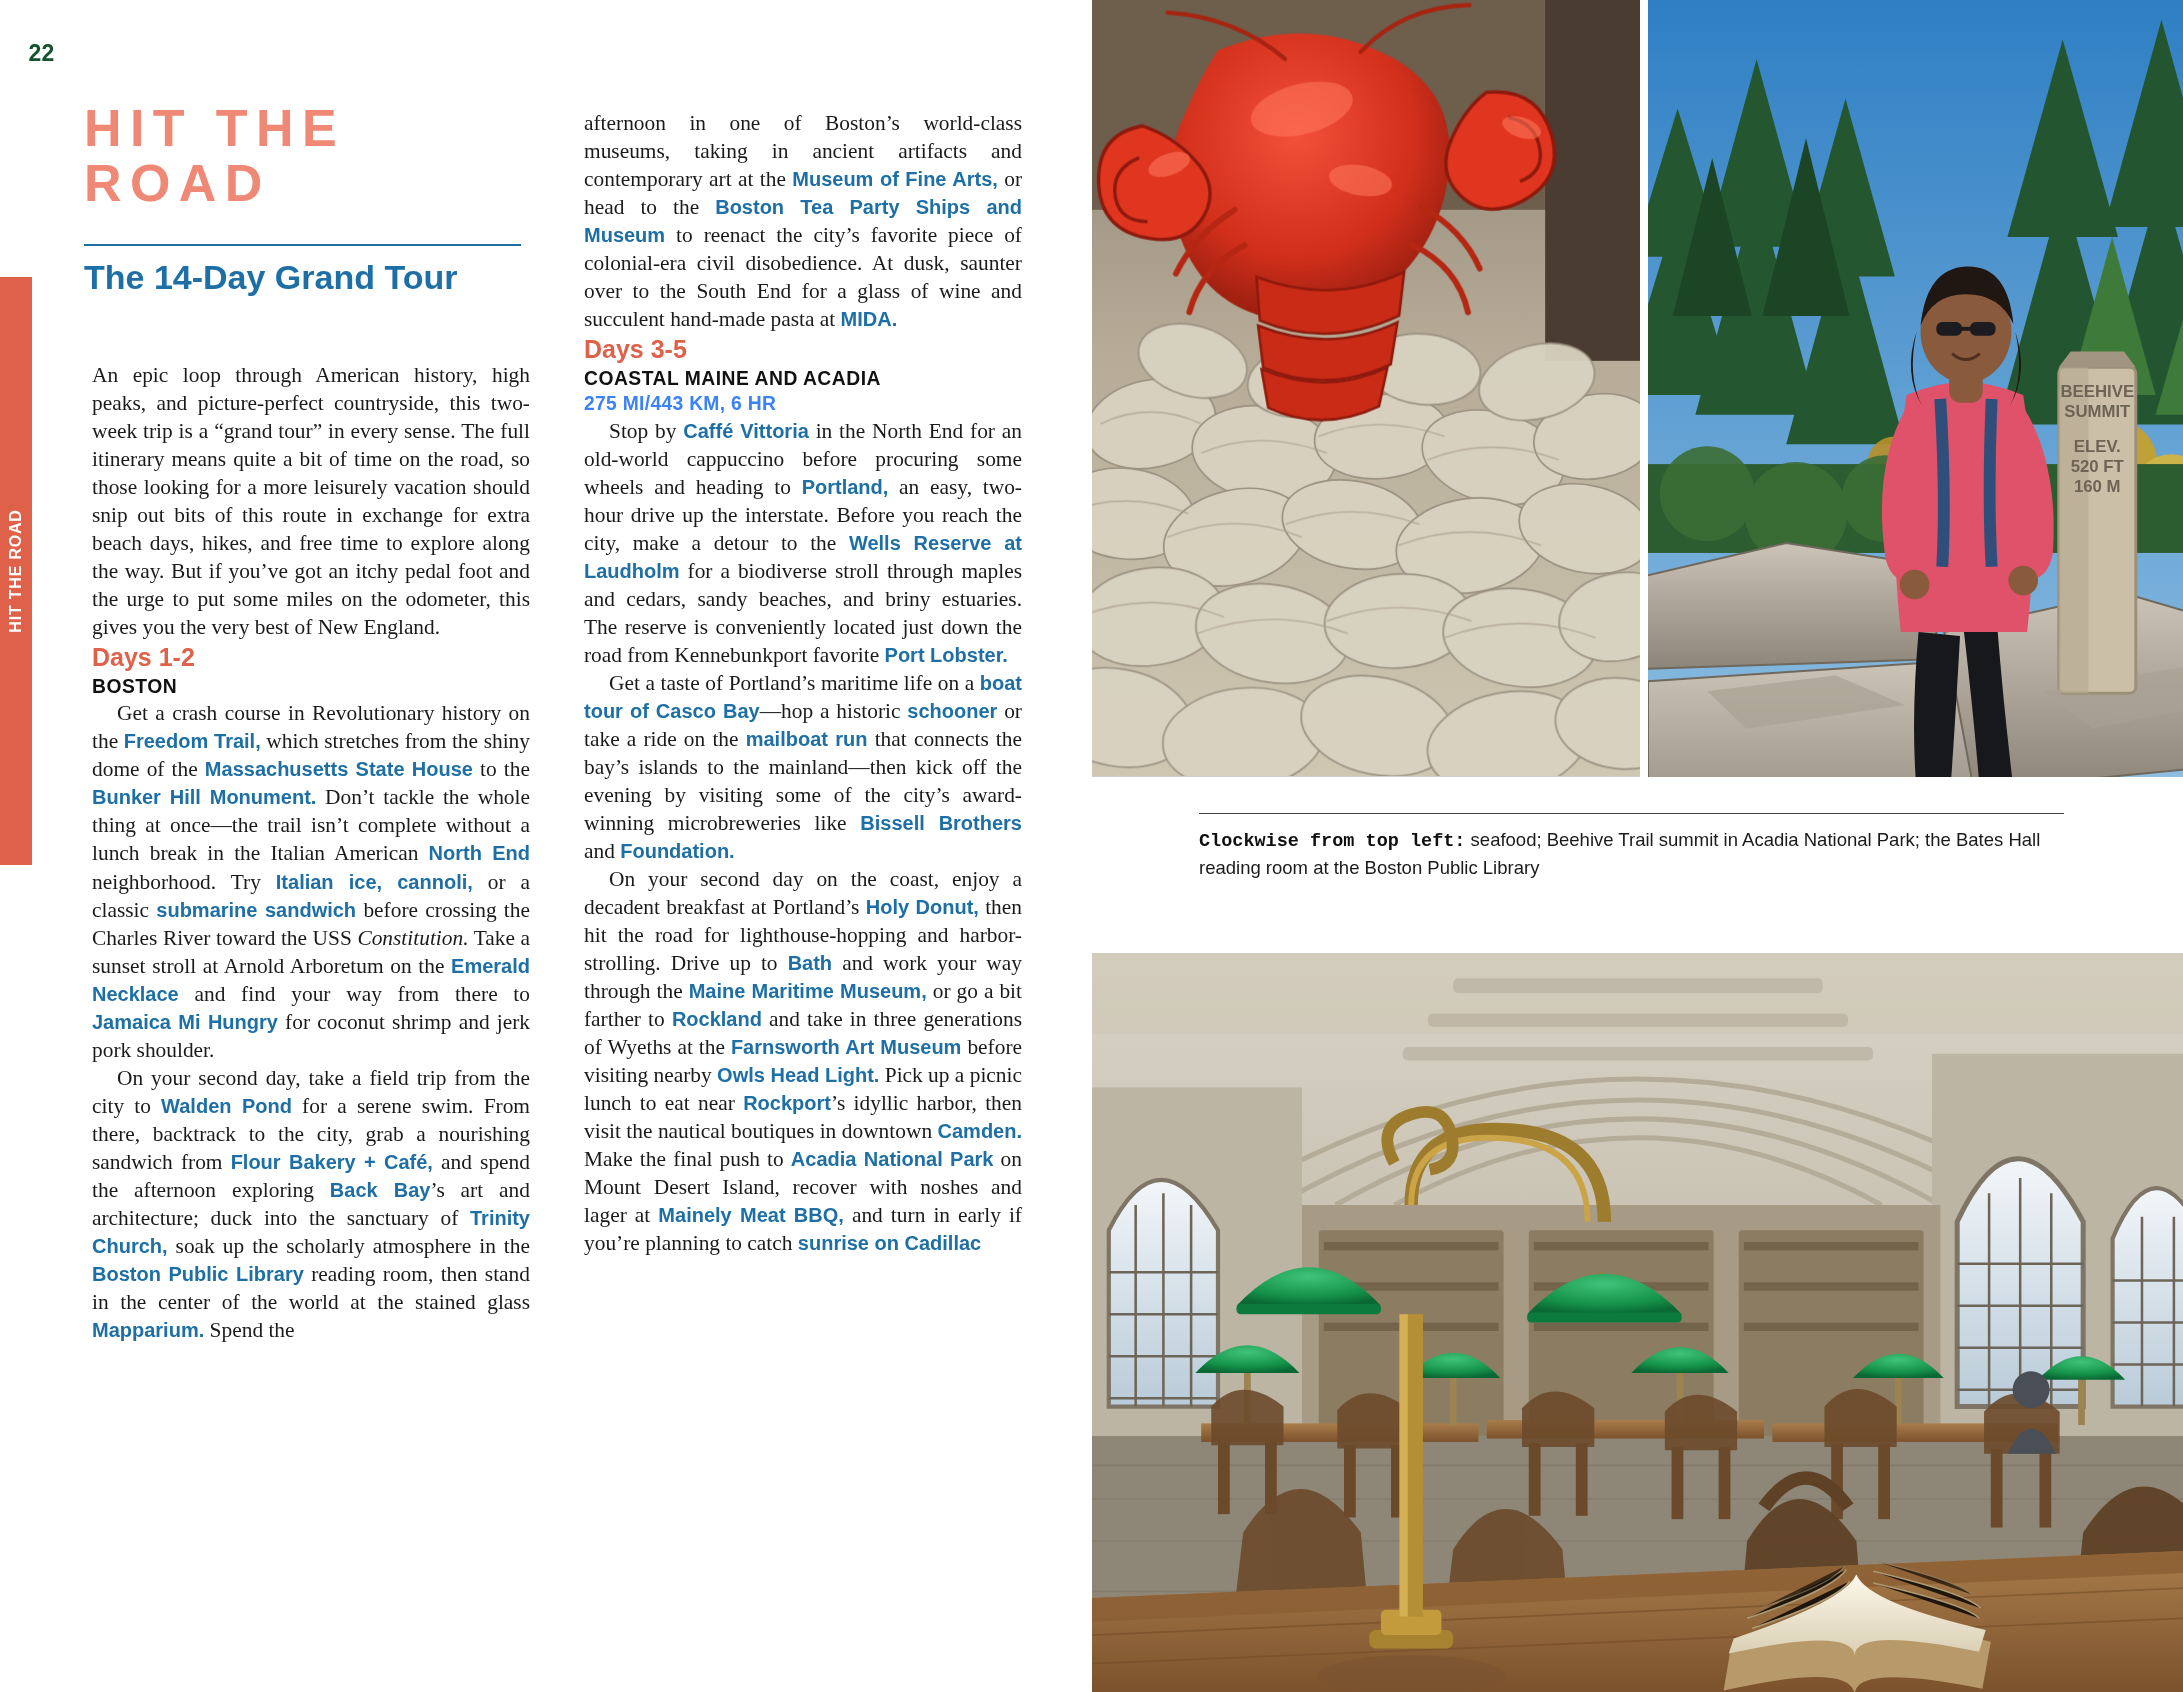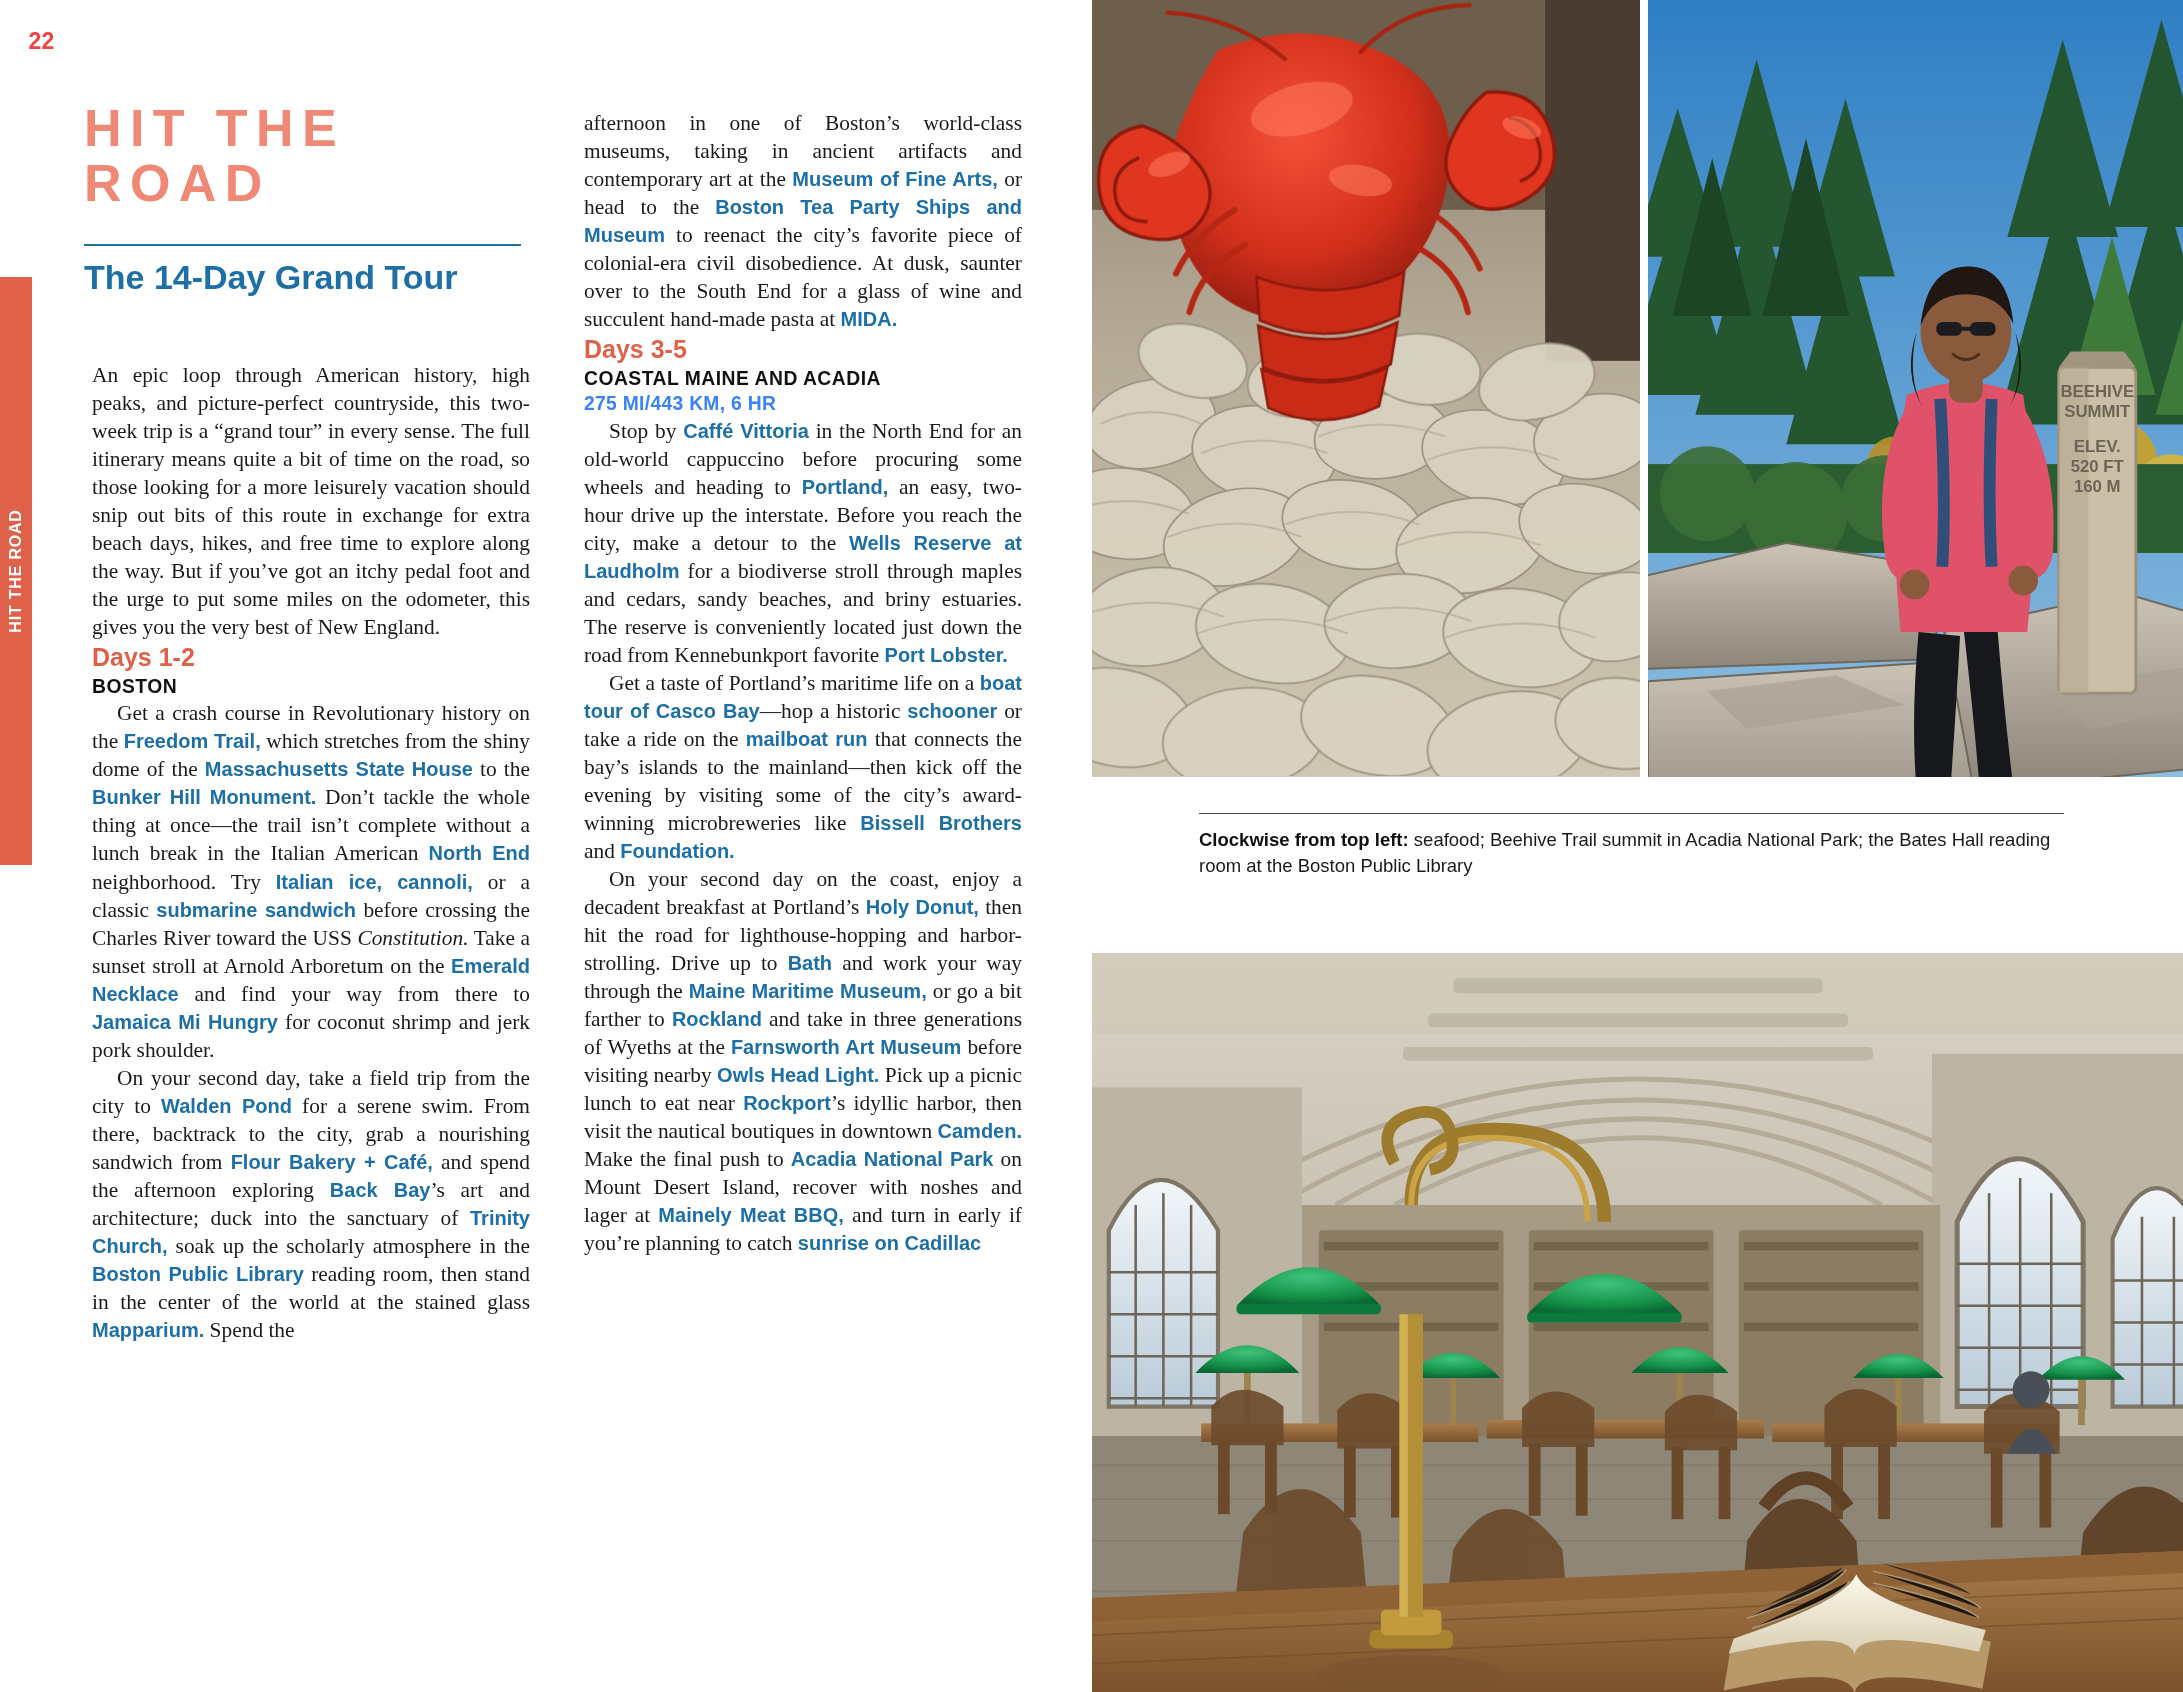--- a/index.html
+++ b/index.html
@@ -12,25 +12,25 @@
     height: 1692px;
     position: relative;
     overflow: hidden;
     font-family: "Liberation Serif", serif;
   }
 
   
   .page-number {
     position: absolute;
     left: 28.6px;
-    top: 28px;
+    top: 40px;
     font-family: "Liberation Sans", sans-serif;
     font-weight: bold;
     font-size: 23px;
-    color: #ef4444;
+    color: #14532d;
   }
 
   
   .side-tab {
     position: absolute;
     left: 0;
     top: 277px;
     width: 32px;
     height: 588px;
     background: #e0614a;
@@ -186,20 +186,21 @@
     left: 1199px;
     top: 827px;
     width: 890px;
     font-family: "Liberation Sans", sans-serif;
     font-size: 18.5px;
     line-height: 1.42;
     color: #1a1a1a;
   }
   .caption b {
     color: #0f0f0f;
+    font-family: Liberation Mono, monospace;
   }
 
   
   .fill { position: absolute; inset: 0; }
 </style>
 </head>
 <body>
 
 <div class="page-number">22</div>
 

